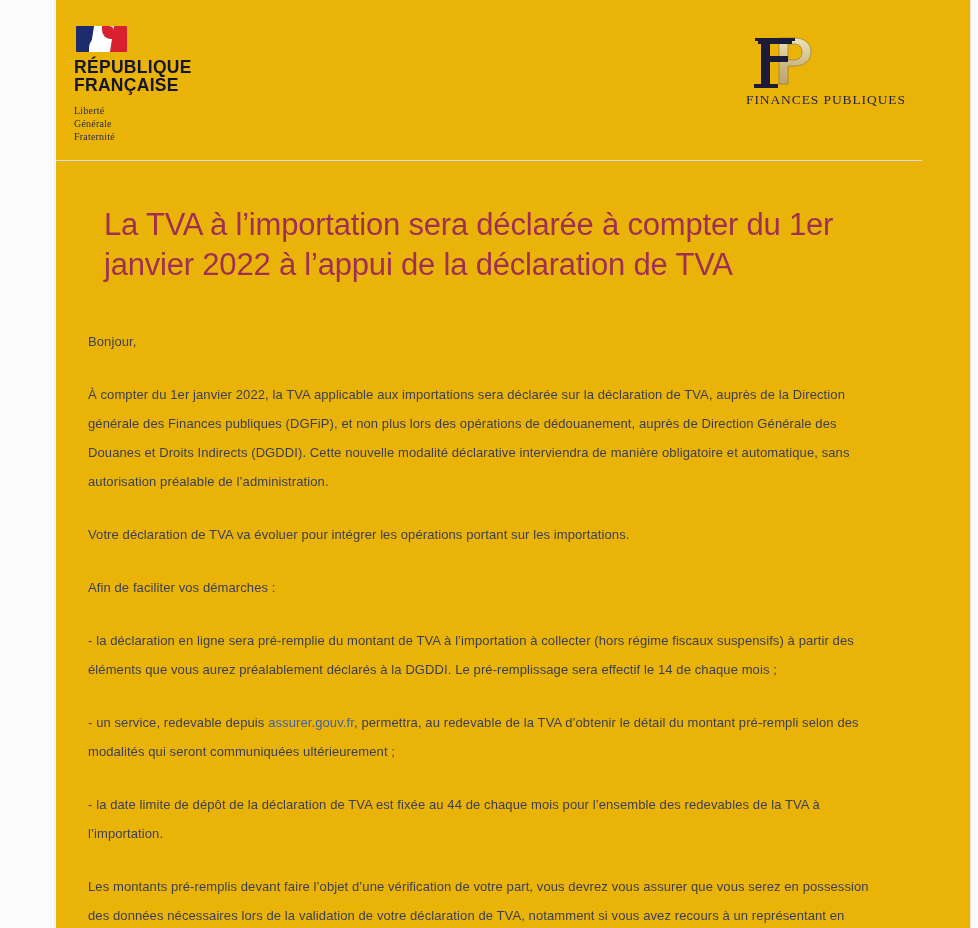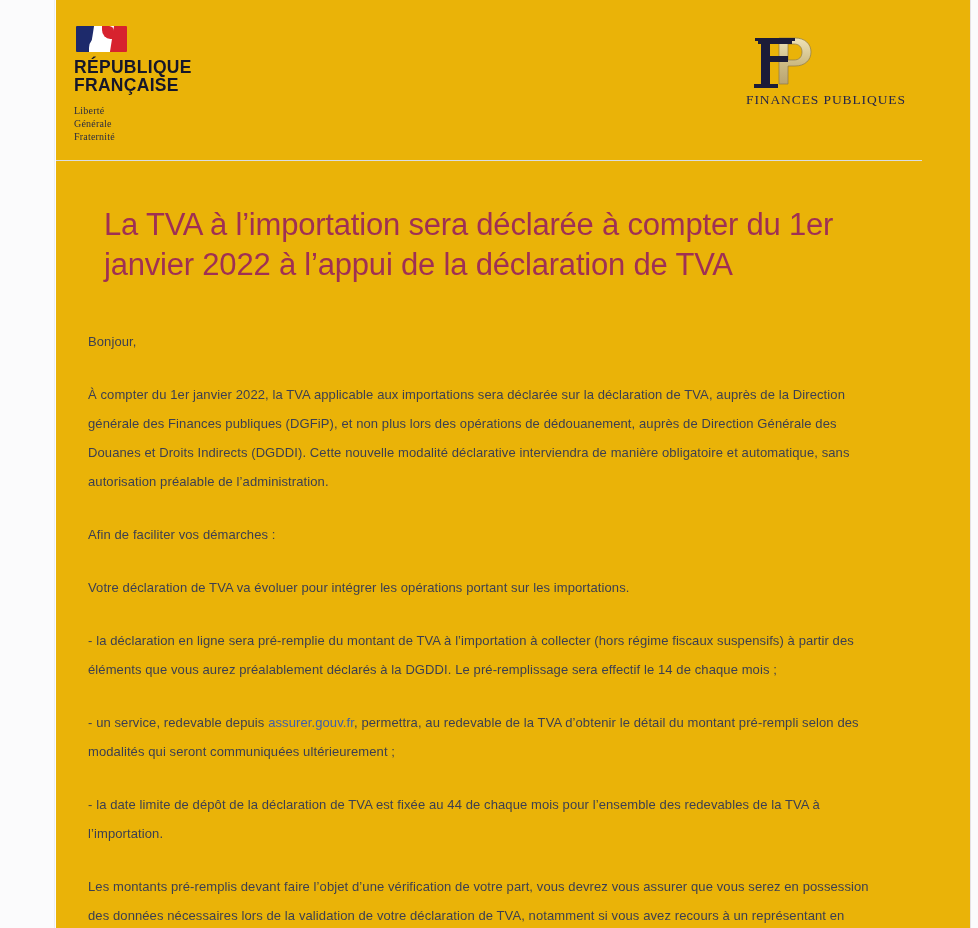--- a/index.html
+++ b/index.html
@@ -227,23 +227,23 @@
     </div>
 
     <div class="content clip-bottom">
 
       <h1 class="doc-title">La TVA à l’importation sera déclarée à compter du 1er janvier 2022 à l’appui de la déclaration de TVA</h1>
 
       <p class="para">Bonjour,</p>
 
       <p class="para">À compter du 1er janvier 2022, la TVA applicable aux importations sera déclarée sur la déclaration de TVA, auprès de la Direction générale des Finances publiques (DGFiP), et non plus lors des opérations de dédouanement, auprès de Direction Générale des Douanes et Droits Indirects (DGDDI). Cette nouvelle modalité déclarative interviendra de manière obligatoire et automatique, sans autorisation préalable de l’administration.</p>
 
+      <p class="para">Votre déclaration de TVA va évoluer pour intégrer les opérations portant sur les importations.</p>
+
       <p class="para">Afin de faciliter vos démarches :</p>
-
-      <p class="para">Votre déclaration de TVA va évoluer pour intégrer les opérations portant sur les importations.</p>
 
       <p class="para">- la déclaration en ligne sera pré-remplie du montant de TVA à l’importation à collecter (hors régime fiscaux suspensifs) à partir des éléments que vous aurez préalablement déclarés à la DGDDI. Le pré-remplissage sera effectif le 14 de chaque mois ;</p>
 
       <p class="para"><span>- un service, redevable depuis </span><a class="link" href="#">assurer.gouv.fr</a><span>, permettra, au redevable de la TVA d’obtenir le détail du montant pré-rempli selon des modalités qui seront communiquées ultérieurement ;</span></p>
 
       <p class="para">- la date limite de dépôt de la déclaration de TVA est fixée au 44 de chaque mois pour l’ensemble des redevables de la TVA à l’importation.</p>
 
       <p class="para">Les montants pré-remplis devant faire l’objet d’une vérification de votre part, vous devrez vous assurer que vous serez en possession des données nécessaires lors de la validation de votre déclaration de TVA, notamment si vous avez recours à un représentant en douane enregistré. Si</p>
 
     </div>

